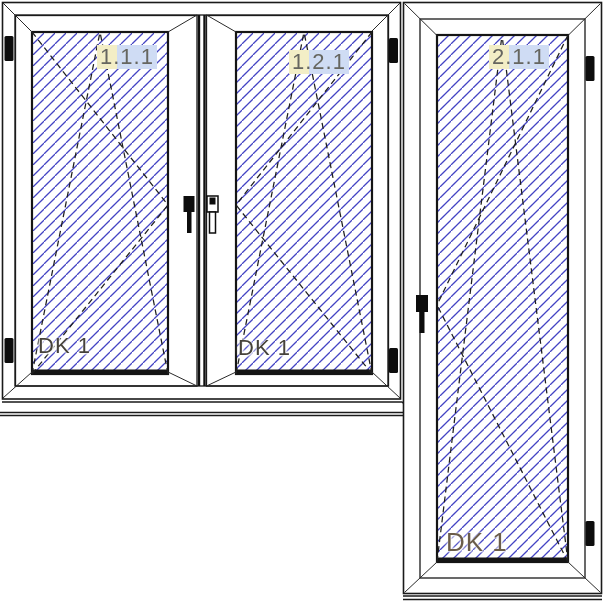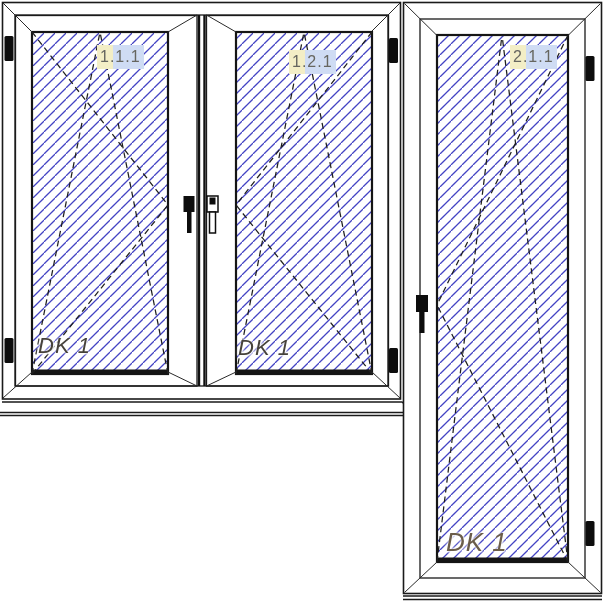--- a/index.html
+++ b/index.html
@@ -25,27 +25,27 @@
   .bead{stroke:#151515;stroke-width:4;fill:none;}
   .miter{stroke:#2a2a2a;stroke-width:1;fill:none;}
   .mullion{stroke:#111;stroke-width:2.4;fill:none;}
   .open-dash{stroke:#1f1f1f;stroke-width:1.25;fill:none;stroke-dasharray:6 4;}
   .hw{fill:#0d0d0d;stroke:none;}
   .hw-outline{fill:#ffffff;stroke:#0d0d0d;stroke-width:1.5;}
   .sill-line{stroke:var(--outline-black);stroke-width:1.5;fill:none;}
   .hatch-line{stroke:var(--hatch-blue);stroke-width:1.25;}
   
   .pos-label{
-    position:absolute;font-size:16px;line-height:24px;color:var(--label-text-gray);
+    position:absolute;font-size:22px;line-height:24px;color:var(--label-text-gray);
     background:linear-gradient(90deg,var(--label-highlight-yellow) 0 34%,var(--label-highlight-blue) 34%);
     padding:0 3px;letter-spacing:1px;
   }
   .dk-label{
     position:absolute;font-size:22px;line-height:24px;color:var(--dk-text-dark);
-    text-shadow:0 0 3px #fff,0 0 5px #fff,1px 1px 2px #fff;letter-spacing:1px;font-style:italic;
+    text-shadow:0 0 3px #fff,0 0 5px #fff,1px 1px 2px #fff;letter-spacing:1px;
   }
   .dk-label.door{font-size:26px;line-height:28px;color:var(--dk-text-door);}
 </style>
 </head>
 <body>
 
 <div class="canvas">
 
   <svg width="604" height="604" viewBox="0 0 604 604">
     <defs>
@@ -143,18 +143,18 @@
 
       <g>
         <path class="sill-line" d="M403,596 L602,596"></path>
         <path class="sill-line" d="M403,599.5 L602,599.5"></path>
       </g>
     </g>
   </svg>
 
   <div class="pos-label" style="left:97px;top:45px;">1.1.1</div>
   <div class="pos-label" style="left:289px;top:50px;">1.2.1</div>
-  <div class="pos-label" style="left:510px;top:45px;">2.1.1</div>
+  <div class="pos-label" style="left:489px;top:45px;">2.1.1</div>
 
   <div class="dk-label" style="left:38px;top:334px;">DK 1</div>
   <div class="dk-label" style="left:238px;top:336px;">DK 1</div>
   <div class="dk-label door" style="left:446px;top:528px;">DK 1</div>
 </div>
 
 </body></html>

